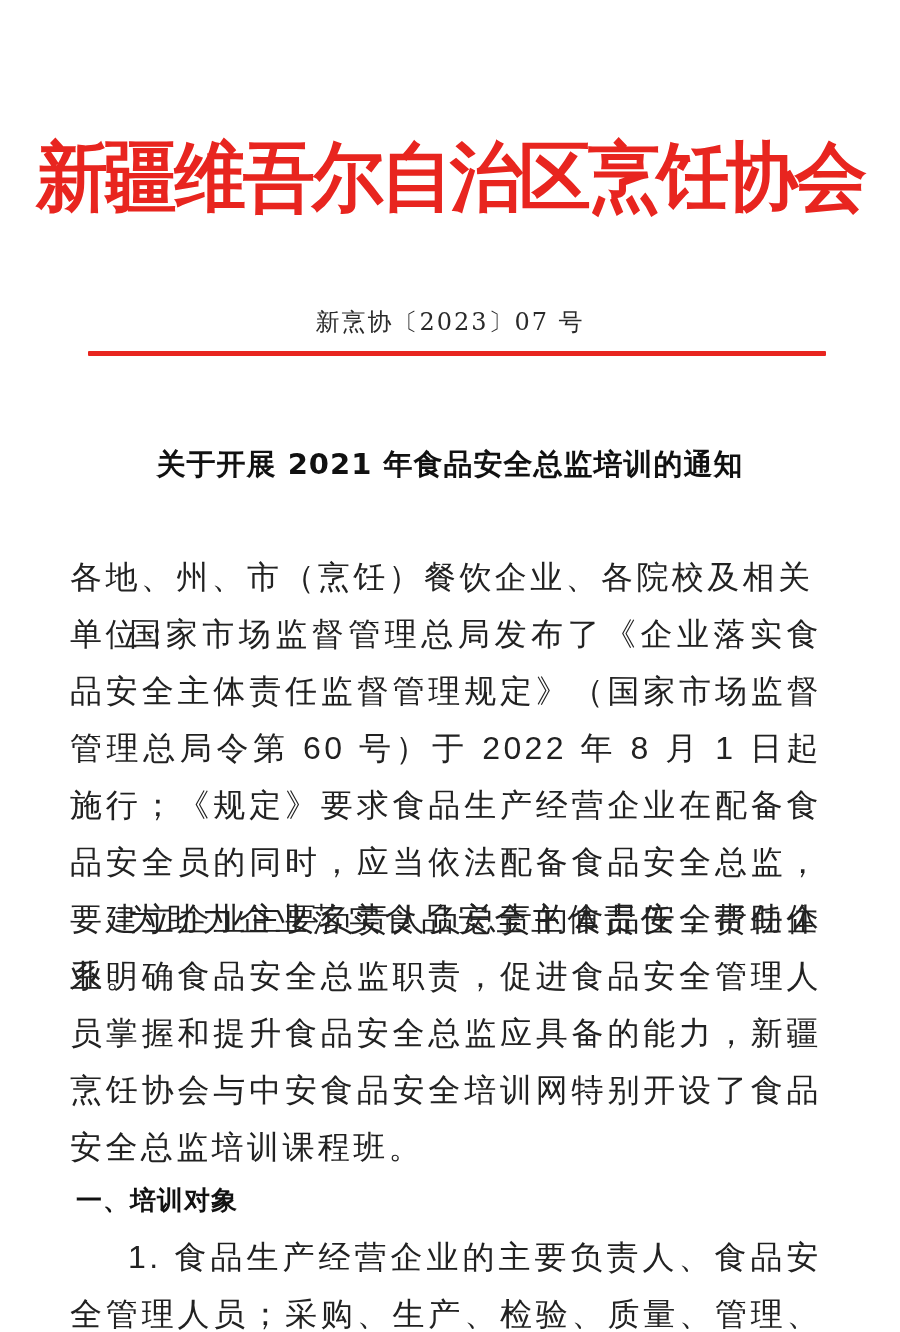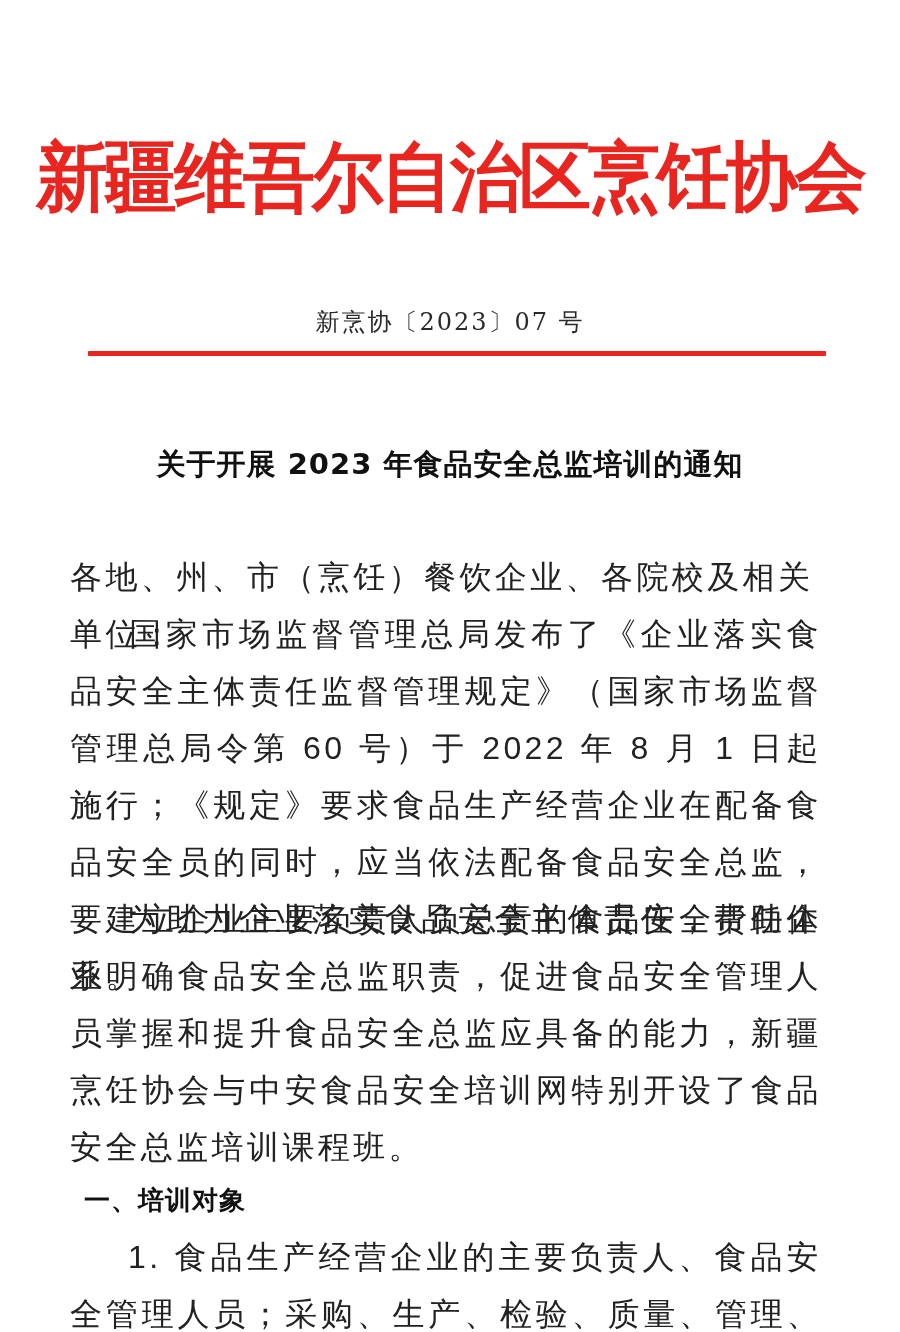--- a/index.html
+++ b/index.html
@@ -7,33 +7,33 @@
     .org-title { position: absolute; left: 0; width: 900px; top: 132px; text-align: center; font-size: 72px; font-weight: bold; color: #e8251f; letter-spacing: -3px; line-height: 90px; font-family: "DejaVu Serif", serif; transform: scaleY(1.05); }
     .doc-number { position: absolute; left: 0; width: 900px; top: 304px; text-align: center; font-size: 24px; color: #2a2a2a; letter-spacing: 2px; line-height: 36px; font-family: "DejaVu Serif", serif; }
     .red-rule { position: absolute; left: 88px; width: 738px; top: 351px; height: 5px; background: #e8251f; border-radius: 1px; }
     .notice-title { position: absolute; left: 0; width: 900px; top: 442px; text-align: center; font-size: 29px; font-weight: bold; color: #111; line-height: 44px; font-family: "DejaVu Sans", sans-serif; letter-spacing: 1px; }
     .body-text { position: absolute; left: 70px; width: 752px; font-size: 32px; line-height: 57px; color: #222; letter-spacing: 3.4px; font-family: Liberation Sans, sans-serif; }
     .salutation { top: 549px; }
     .para { text-align: justify; text-align-last: left; }
     .para .indent { display: inline-block; width: 58px; }
     .p1 { top: 606px; }
     .p2 { top: 891px; }
-    .section-heading { position: absolute; left: 84px; top: 1175px; font-size: 26px; font-weight: bold; color: #111; font-family: "DejaVu Sans", sans-serif; line-height: 50px; letter-spacing: 1px; text-align: right; }
+    .section-heading { position: absolute; left: 76px; top: 1175px; font-size: 26px; font-weight: bold; color: #111; font-family: "DejaVu Sans", sans-serif; line-height: 50px; letter-spacing: 1px; text-align: right; }
     .p3 { top: 1229px; }
   </style>
 </head>
 <body>
 
 <div class="org-title">新疆维吾尔自治区烹饪协会</div>
 
 <div class="doc-number">新烹协〔2023〕07 号</div>
 
 <div class="red-rule"></div>
 
-<div class="notice-title">关于开展 2023 年食品安全总监培训的通知</div>
+<div class="notice-title">关于开展 2021 年食品安全总监培训的通知</div>
 
 <div class="body-text salutation">各地、州、市（烹饪）餐饮企业、各院校及相关单位：</div>
 
 <div class="body-text para p1"><span class="indent"></span><span>国家市场监督管理总局发布了《企业落实食品安全主体责任监督管理规定》（国家市场监督管理总局令第 60 号）于 2022 年 8 月 1 日起施行；《规定》要求食品生产经营企业在配备食品安全员的同时，应当依法配备食品安全总监，要建立企业主要负责人负总责的食品安全责任体系。</span></div>
 
 <div class="body-text para p2"><span class="indent"></span><span>为助力企业落实食品安全主体责任，帮助企业明确食品安全总监职责，促进食品安全管理人员掌握和提升食品安全总监应具备的能力，新疆烹饪协会与中安食品安全培训网特别开设了食品安全总监培训课程班。</span></div>
 
 <div class="section-heading">一、培训对象</div>
 
 <div class="body-text para p3"><span class="indent"></span><span>1. 食品生产经营企业的主要负责人、食品安全管理人员；采购、生产、检验、质量、管理、流通等部门相关管理人员。</span></div>

